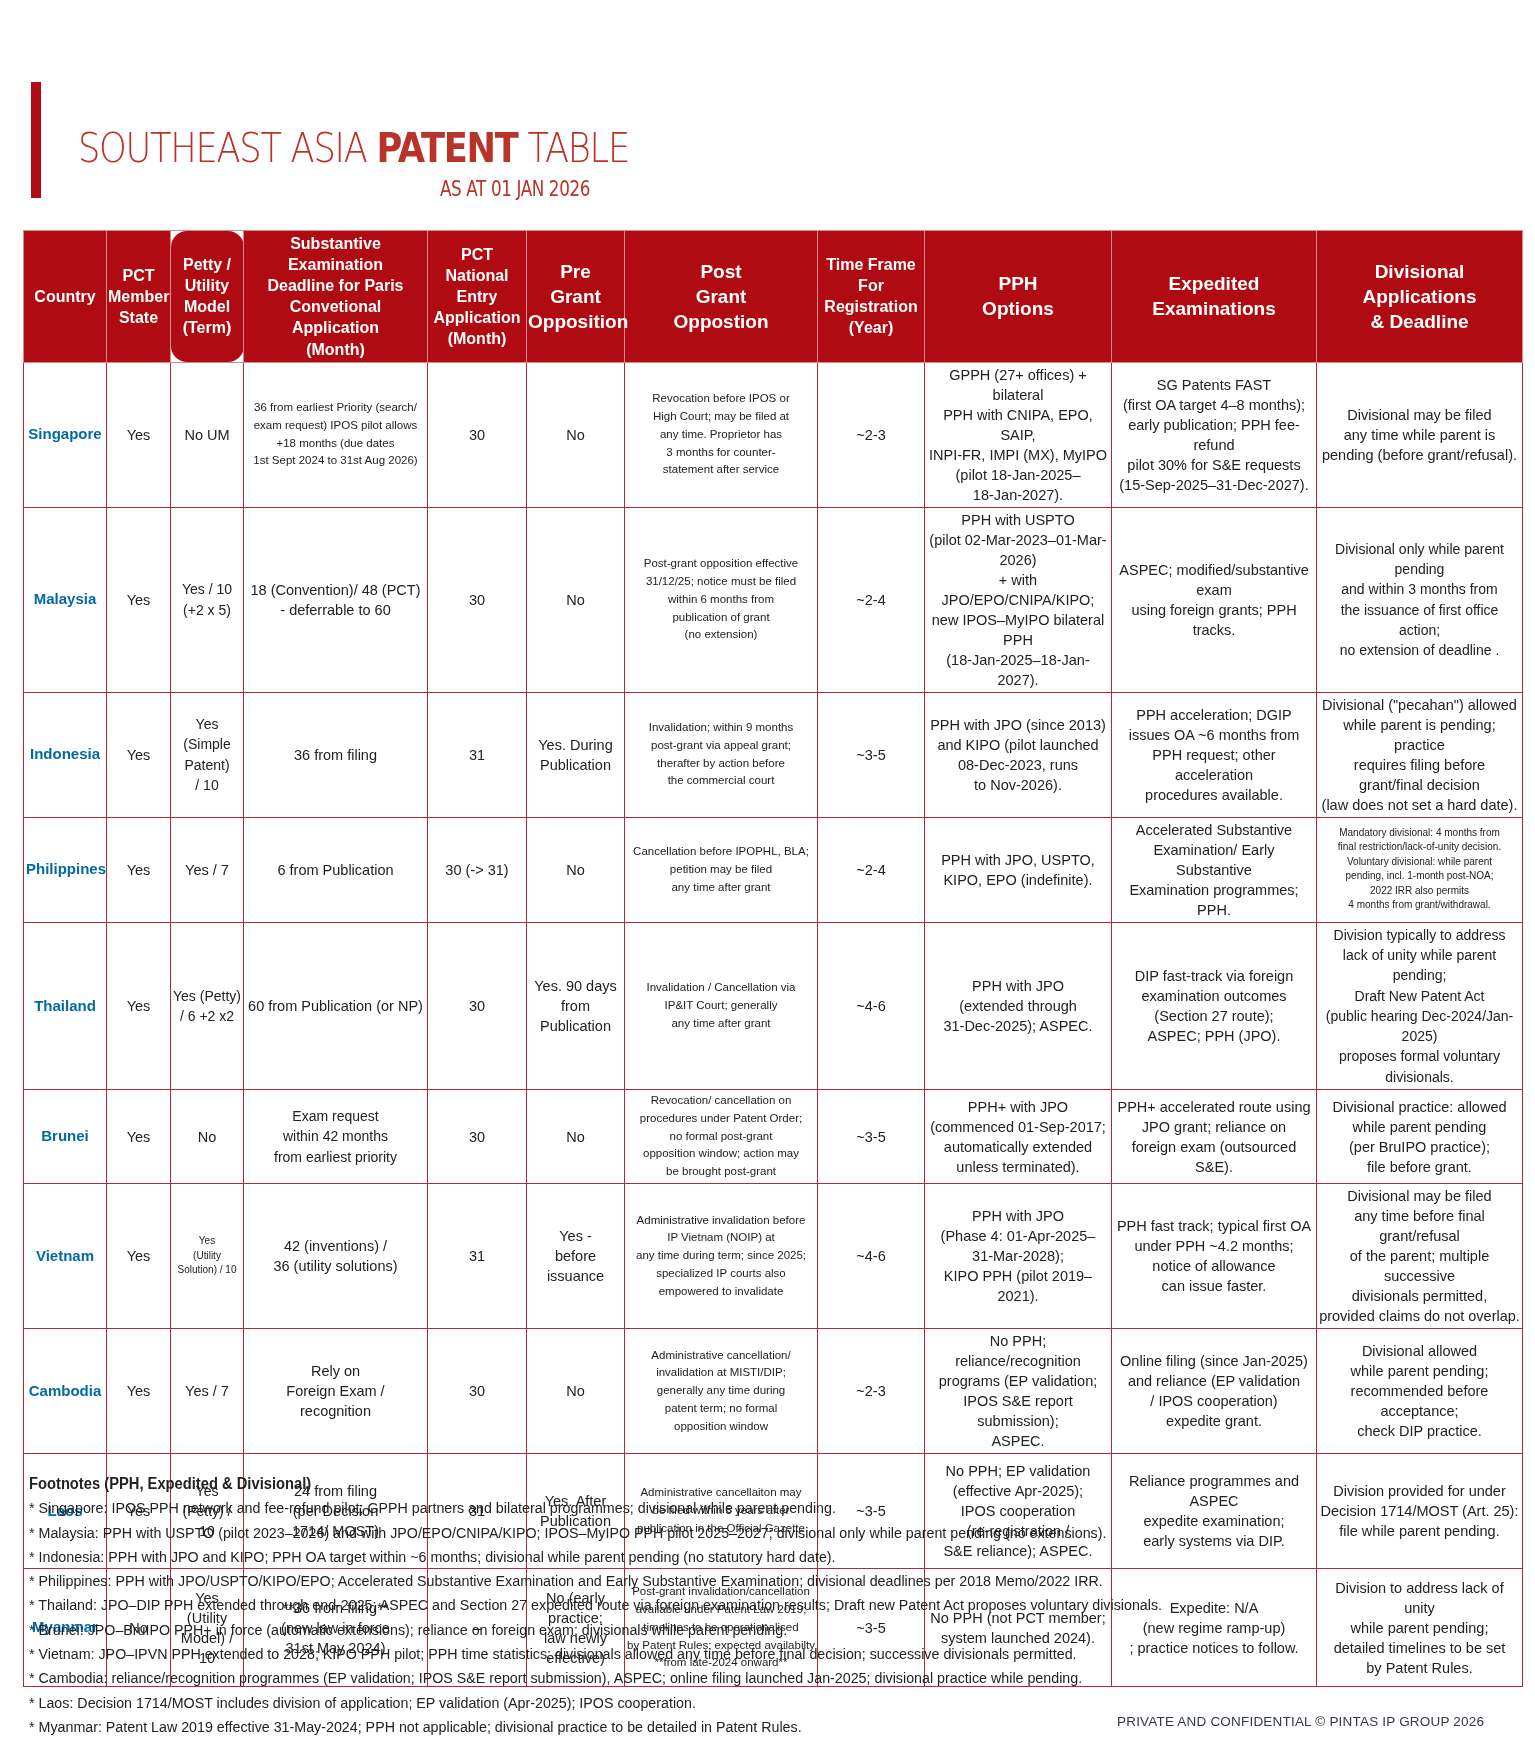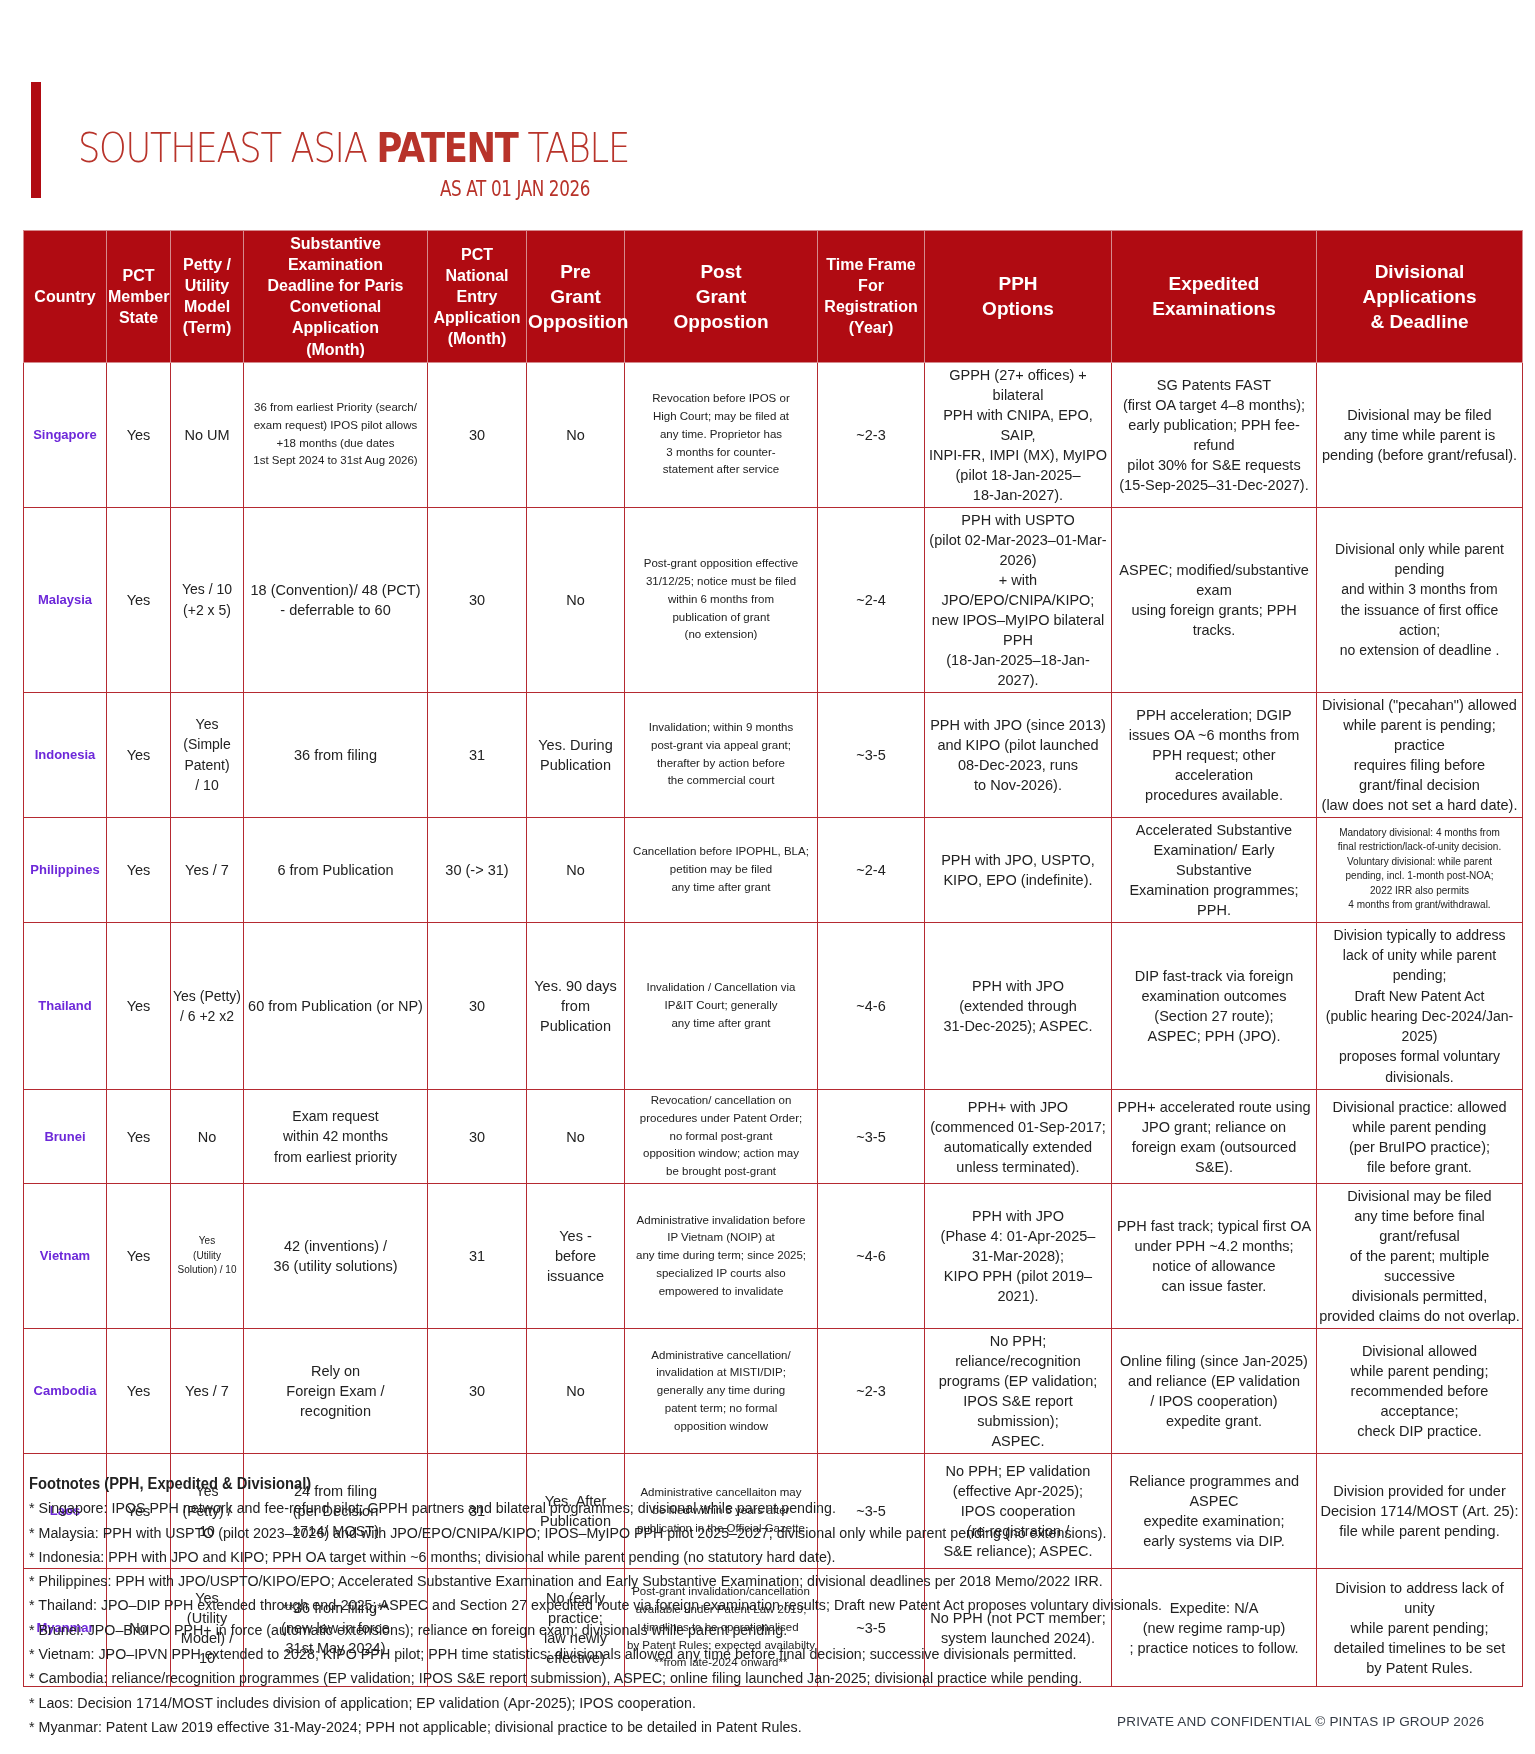--- a/index.html
+++ b/index.html
@@ -6,21 +6,21 @@
   body { width: 1535px; height: 1754px; position: relative; font-family: "Liberation Sans", sans-serif; color: #222; overflow: hidden; }
   .accent-bar { position: absolute; left: 31px; top: 82px; width: 10px; height: 116px; background: #b00b12; }
   .title { position: absolute; left: 78px; top: 128px; font-family: "DejaVu Sans", sans-serif; font-size: 41px; letter-spacing: -1.5px; color: #b8332a; font-weight: 300; transform: scaleX(0.86); transform-origin: left top; white-space: nowrap; line-height: 1; }
   .title b { font-weight: 700; }
   .subtitle { position: absolute; left: 440px; top: 179px; font-family: "DejaVu Sans", sans-serif; font-size: 21px; color: #b8332a; transform: scaleX(0.8); transform-origin: left top; white-space: nowrap; letter-spacing: -0.5px; line-height: 1; }
 
   table.patent { position: absolute; left: 23px; top: 230px; width: 1499px; border-collapse: collapse; table-layout: fixed; }
   table.patent th { background: #b00b12; color: #fff; font-weight: 700; font-size: 16px; line-height: 1.32; padding: 2px 1px; border: 1px solid #d58a8d; text-align: center; vertical-align: middle; height: 124px; }
   table.patent th.big { font-size: 19px; }
   table.patent td { border: 1.5px solid #b52a31; text-align: center; vertical-align: middle; font-size: 14.5px; line-height: 1.38; padding: 2px 2px; color: #222; }
-  table.patent td.country { color: #6d28d9; font-weight: 700; font-size: 13px; }
+  table.patent td.country { color: #0369a1; font-weight: 700; font-size: 15px; }
   td .sm { font-size: 11.5px; line-height: 1.55; display: inline-block; }
   td .xs { font-size: 10px; line-height: 1.45; display: inline-block; }
   td .md { font-size: 14px; line-height: 1.45; display: inline-block; }
   td .cell-pre { white-space: pre-line; }
 
   .footnotes { position: absolute; left: 29px; top: 1472px; font-size: 15.5px; line-height: 24.3px; color: #222; transform: scaleX(0.92); transform-origin: left top; white-space: nowrap; }
   .footnotes .fn-title { font-weight: 700; font-size: 16px; }
   .copyright { position: absolute; left: 1117px; top: 1714px; font-size: 13.5px; color: #333a44; white-space: nowrap; letter-spacing: 0.2px; }
 </style>
 </head>
@@ -43,21 +43,21 @@
       <col style="width:187px">
       <col style="width:205px">
       <col style="width:206px">
   </colgroup>
   <thead>
     <tr id="header-row">
         <th style="white-space: pre-line;">Country</th>
         <th style="white-space: pre-line;">PCT
 Member
 State</th>
-        <th style="white-space: pre-line;">Petty /
+        <th style="white-space: pre-line; border-radius: 16px;">Petty /
 Utility
 Model
 (Term)</th>
         <th style="white-space: pre-line;">Substantive Examination
 Deadline for Paris
 Convetional Application
 (Month)</th>
         <th style="white-space: pre-line;">PCT
 National Entry
 Application

